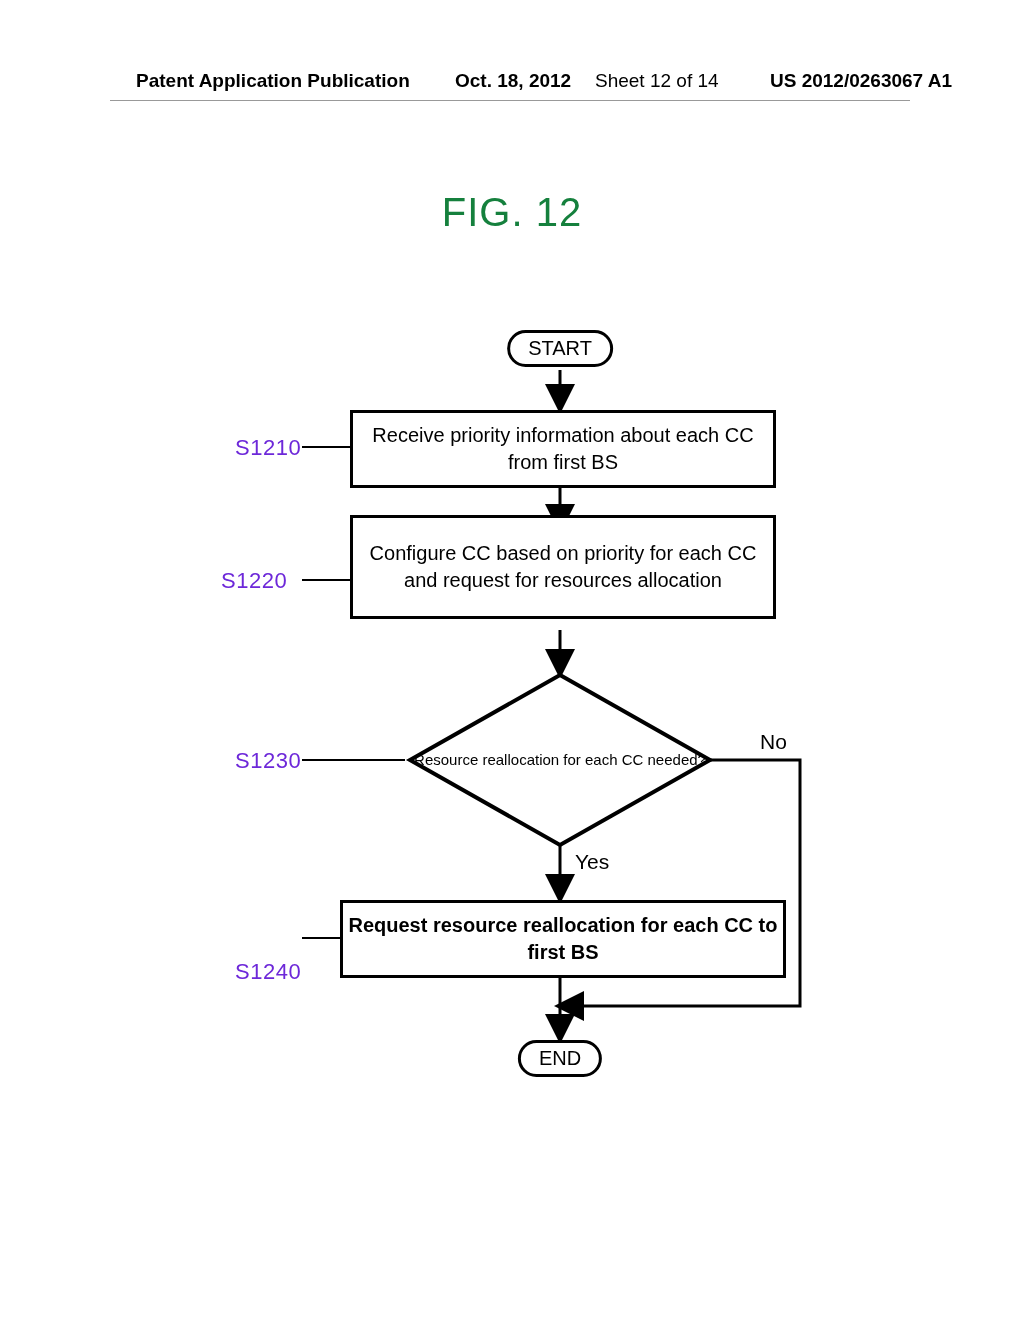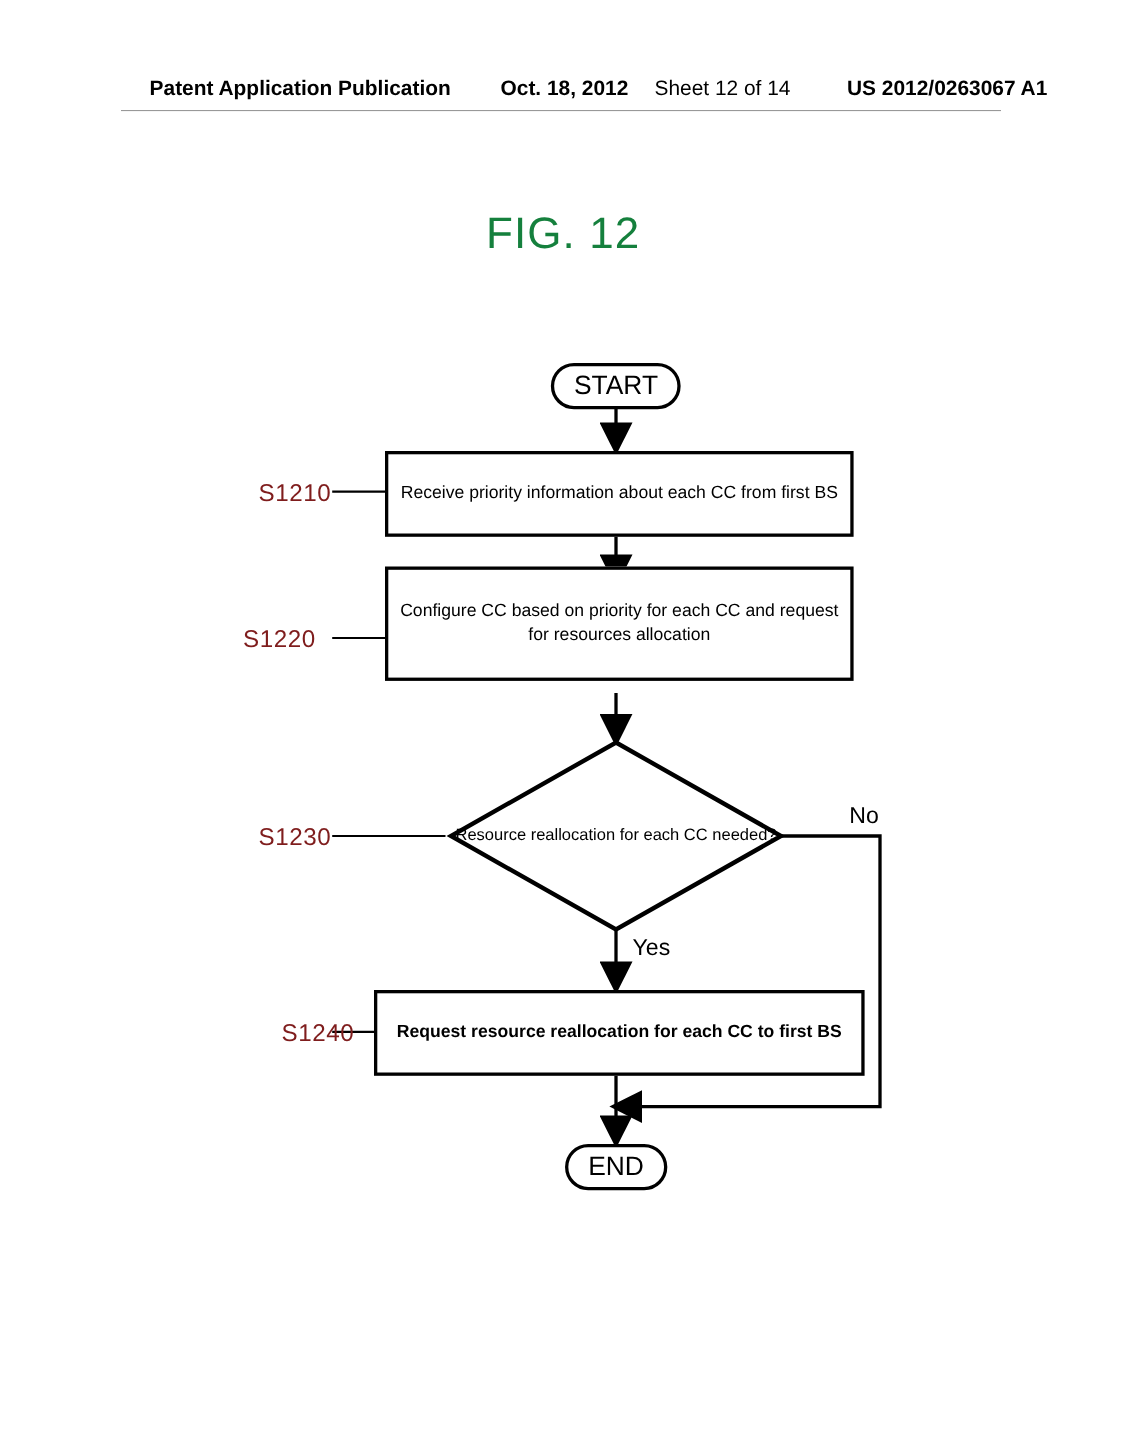--- a/index.html
+++ b/index.html
@@ -51,30 +51,30 @@
     width: 1024px;
   }
 
   
   .center-col { left: 560px; transform: translateX(-50%); }
 
   .pill {
     position: absolute;
     border: 3px solid #000;
     border-radius: 24px;
-    font-size: 24px;
+    font-size: 20px;
     font-weight: 500;
     padding: 4px 18px;
     background: #fff;
   }
   .rect {
     position: absolute;
     border: 3px solid #000;
     background: #fff;
-    font-size: 16px;
+    font-size: 20px;
     line-height: 1.35;
     text-align: center;
     display: flex;
     align-items: center;
     justify-content: center;
     flex-direction: column;
   }
   .diamond-wrap {
     position: absolute;
     width: 300px;
@@ -89,21 +89,21 @@
     align-items: center;
     justify-content: center;
     text-align: center;
     font-size: 15px;
     line-height: 1.3;
   }
 
   .step-label {
     position: absolute;
     font-size: 22px;
-    color: #7f1d1d;
+    color: #6d28d9;
   }
   .step-label .num { letter-spacing: 0.5px; }
 
   .edge-label {
     position: absolute;
     font-size: 21px;
   }
 
   
   svg.wires {
@@ -183,20 +183,20 @@
 
   <div class="step-label" style="top:105px; left:235px;">
     <span class="num">S1210</span>
   </div>
   <div class="step-label" style="top:238px; left:221px;">
     <span class="num">S1220</span>
   </div>
   <div class="step-label" style="top:418px; left:235px;">
     <span class="num">S1230</span>
   </div>
-  <div class="step-label" style="top:596px; left:235px;margin-left:21px;">
+  <div class="step-label" style="top:629px; left:235px;">
     <span class="num">S1240</span>
   </div>
 
   <div class="edge-label" style="top:520px; left:575px;">Yes</div>
-  <div class="edge-label" style="top:400px; left:760px;margin-left:12px;">No</div>
+  <div class="edge-label" style="top:400px; left:760px;">No</div>
 
 </div>
 
 </body></html>

